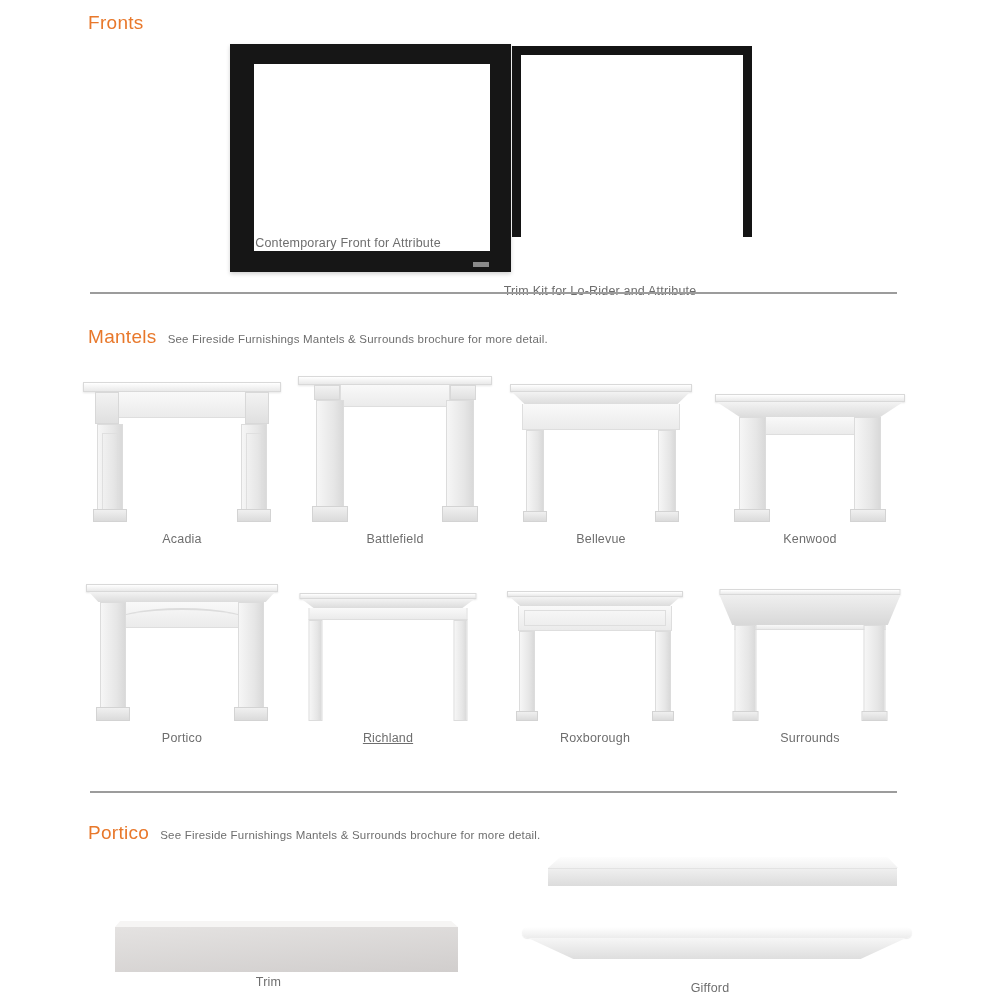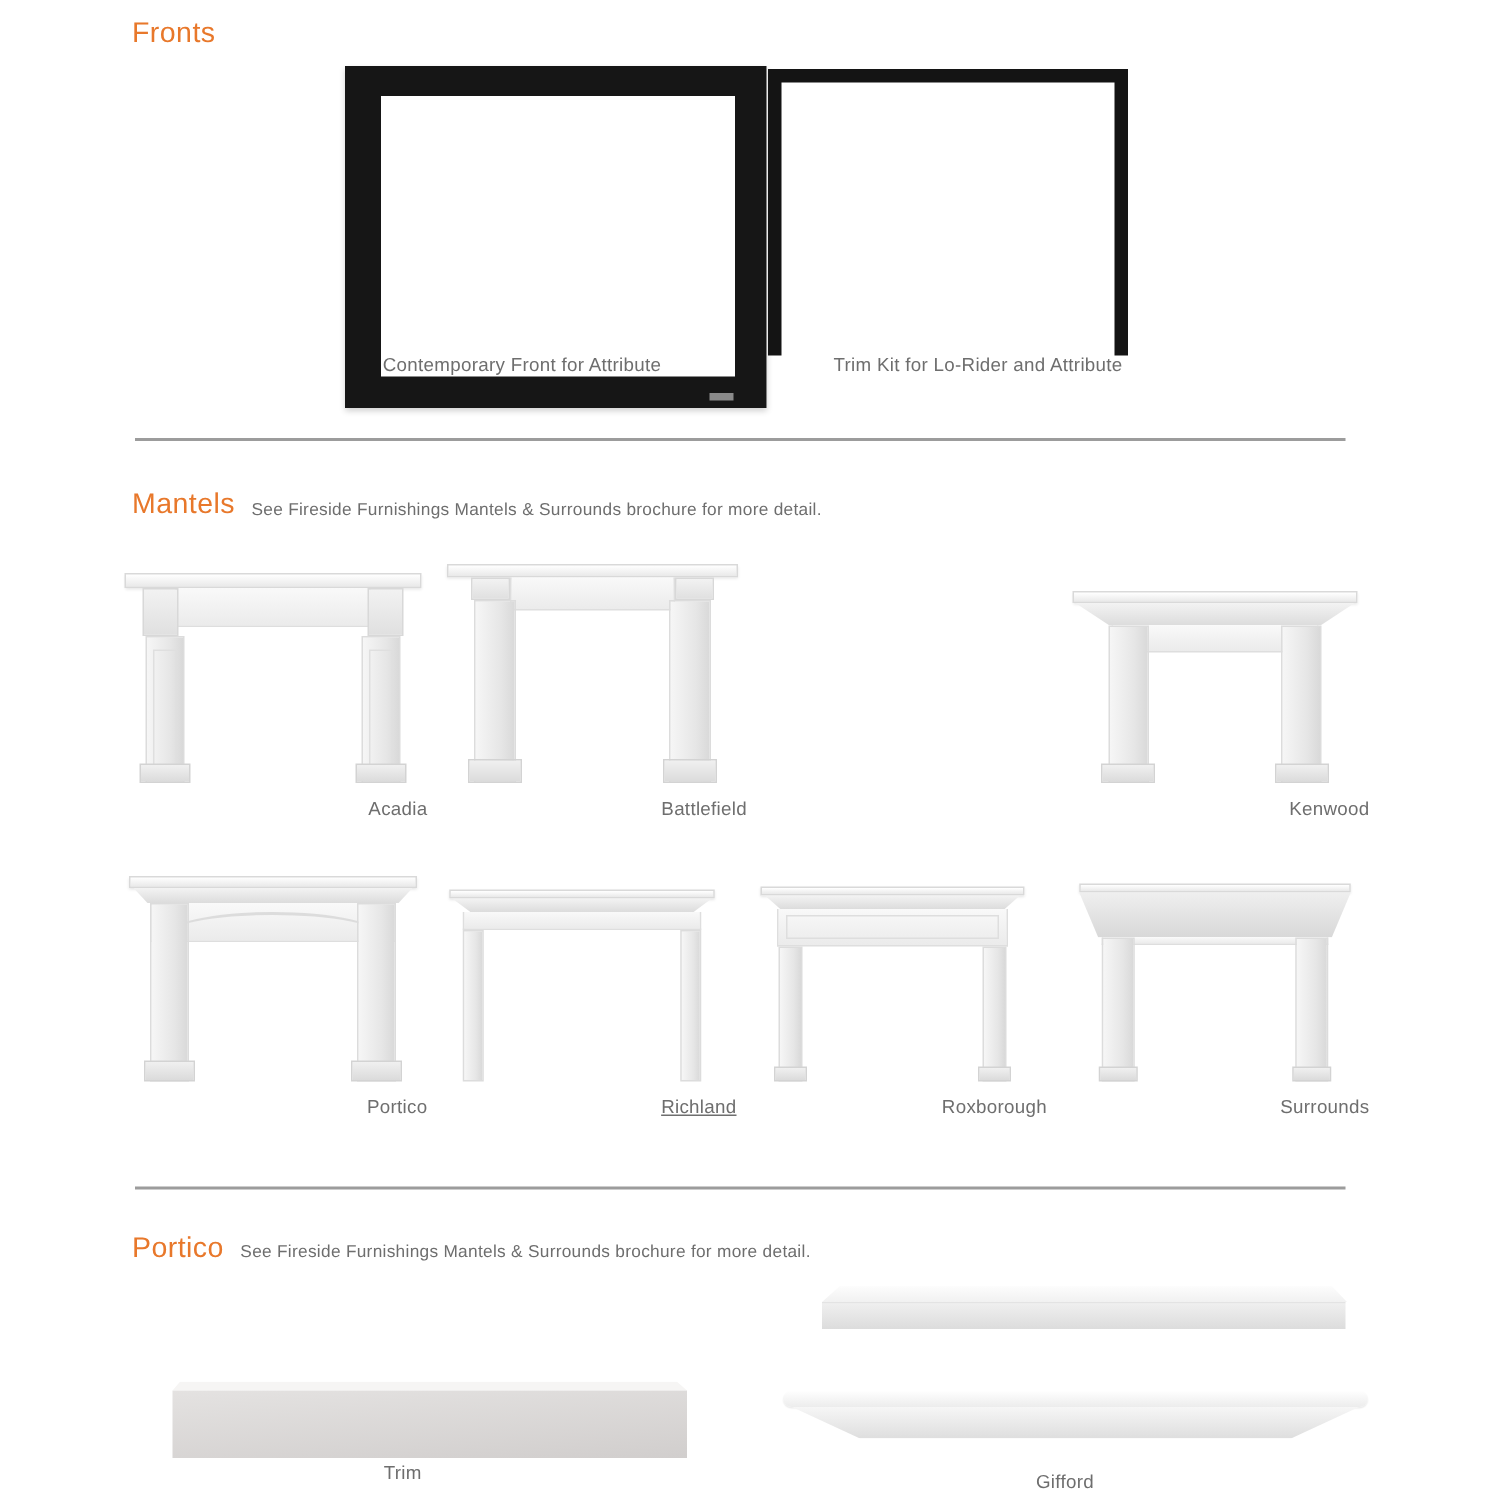--- a/index.html
+++ b/index.html
@@ -18,24 +18,24 @@
   
   .front-frame{position:absolute;margin:0;}
   .contemporary{left:230px;top:44px;width:236px;height:187px;background:#fff;
     border:21px solid #161616;border-left-width:24px;border-top-width:20px;
     box-shadow:0 2px 4px rgba(0,0,0,.18);}
   .frame-badge{position:absolute;right:1px;bottom:-16px;width:16px;height:5px;background:#8a8a8a;}
   .trimkit{left:512px;top:46px;width:222px;height:182px;
     border-top:9px solid #141414;border-left:9px solid #141414;border-right:9px solid #141414;}
   .caption{position:absolute;top:236px;font-size:12.5px;color:#6e6e6e;text-align:center;letter-spacing:.2px;}
   .cap1{left:230px;width:236px;text-align:center;}
-  .cap2{left:532px;width:240px;}
-
-  
-  .cell{position:absolute;width:206px;text-align:right;}
+  .cap2{left:480px;width:240px;margin-top:48px;}
+
+  
+  .cell{position:absolute;width:206px;text-align:center;}
   .cell .fig{position:relative;height:150px;}
   .cell.r2 .fig{height:146px;}
   .mlabel{display:block;margin-top:10px;font-size:12.5px;color:#6e6e6e;letter-spacing:.2px;}
 
   .mantel{position:absolute;left:50%;bottom:0;transform:translateX(-50%);}
   .mantel div{position:absolute;box-sizing:border-box;}
   .shelf{top:0;left:0;right:0;background:linear-gradient(#ffffff,#e9e9e9);
          border:1px solid #d9d9d9;box-shadow:0 1px 2px rgba(0,0,0,.10);}
   .crown{background:linear-gradient(#f3f3f3,#dcdcdc);}
   .hdr{background:linear-gradient(#f9f9f9,#ebebeb);border:1px solid #dedede;border-top:none;}
@@ -159,21 +159,21 @@
   <figure class="front-frame contemporary">
     <div class="frame-badge"></div>
   </figure>
   <figure class="front-frame trimkit"></figure>
 
   <div class="caption cap1">Contemporary Front for Attribute</div>
   <div class="caption cap2">Trim Kit for Lo-Rider and Attribute</div>
 
   <hr class="divider" style="top:292px;">
 
-  <div class="head-group" style="left:88px;top:327px;align-items:flex-end;">
+  <div class="head-group" style="left:88px;top:327px;">
     <h2 class="sec-heading">Mantels</h2>
     <span class="note">See Fireside Furnishings Mantels &amp; Surrounds brochure for more detail.</span>
   </div>
 
   <div class="cell r1" style="left:79px;top:372px;">
     <div class="fig">
       <div class="mantel v-acadia">
         <div class="shelf"></div>
         <div class="hdr"></div>
         <div class="corbel l"></div>
@@ -196,20 +196,34 @@
         <div class="corbel r"></div>
         <div class="leg l"></div>
         <div class="leg r"></div>
         <div class="foot l"></div>
         <div class="foot r"></div>
       </div>
     </div>
     <span class="mlabel">Battlefield</span>
   </div>
 
+  <div class="cell r1" style="left:498px;top:372px;">
+    <div class="fig">
+      <div class="mantel v-bellevue">
+        <div class="shelf"></div>
+        <div class="crown"></div>
+        <div class="hdr"></div>
+        <div class="leg l"></div>
+        <div class="leg r"></div>
+        <div class="foot l"></div>
+        <div class="foot r"></div>
+      </div>
+    </div>
+    <span class="mlabel">Bellevue</span>
+  </div>
 
   <div class="cell r1" style="left:707px;top:372px;">
     <div class="fig">
       <div class="mantel v-kenwood">
         <div class="shelf"></div>
         <div class="crown"></div>
         <div class="hdr"></div>
         <div class="leg l"></div>
         <div class="leg r"></div>
         <div class="foot l"></div>

